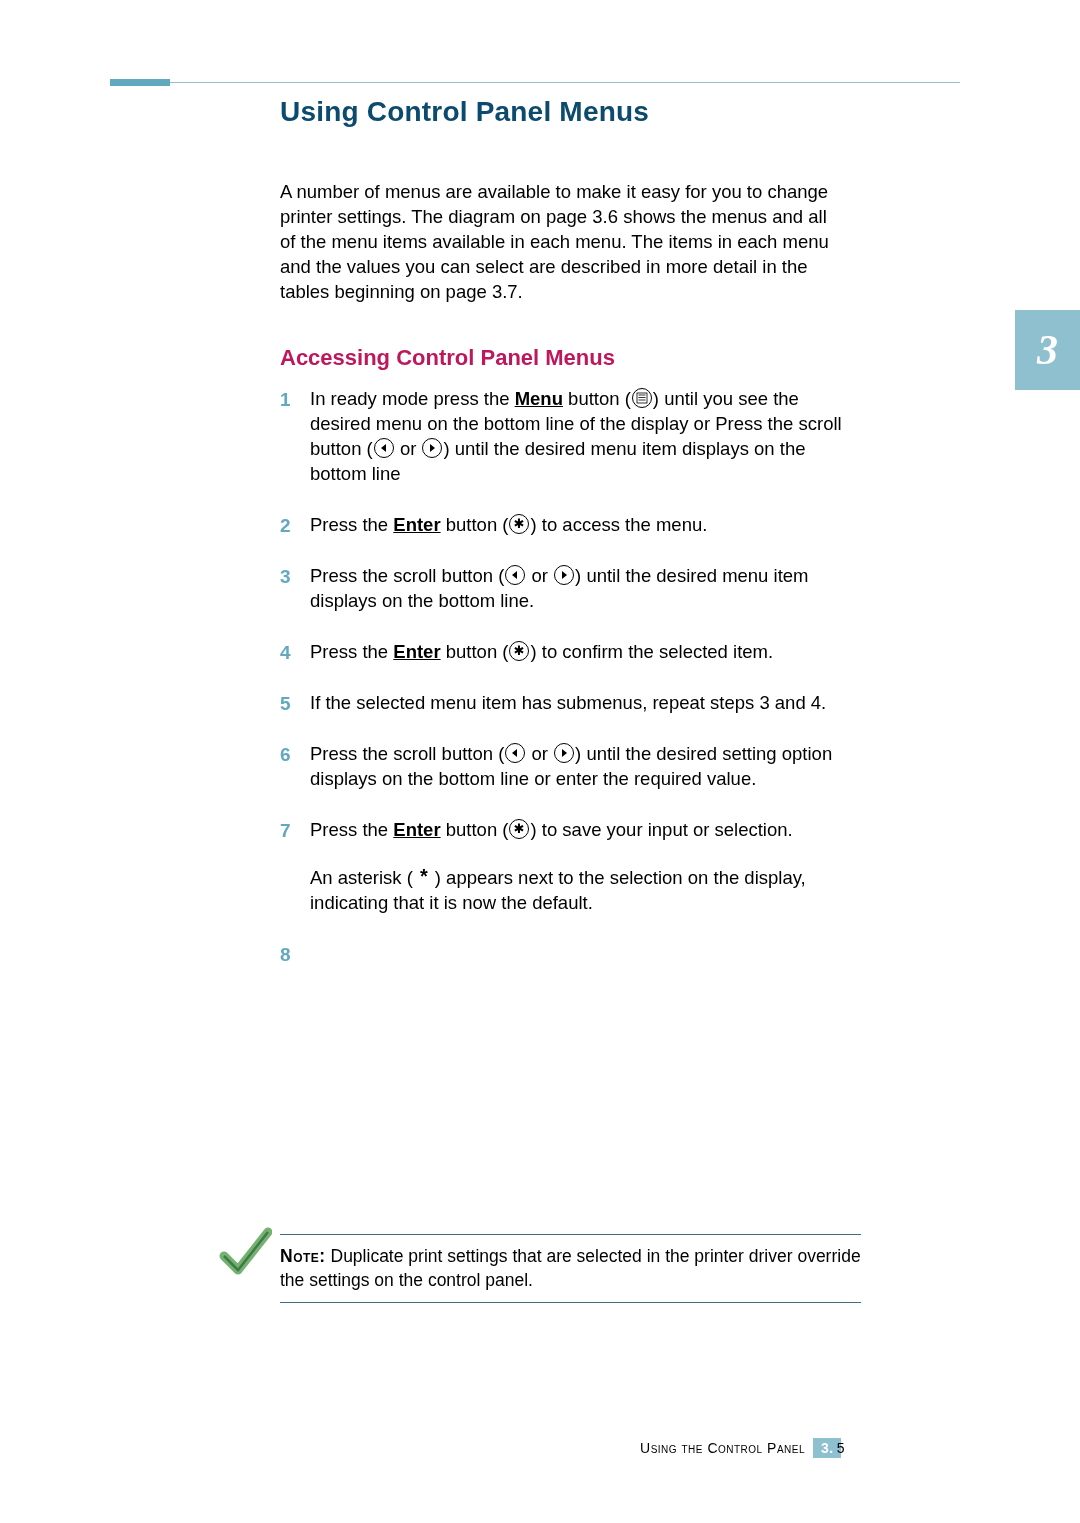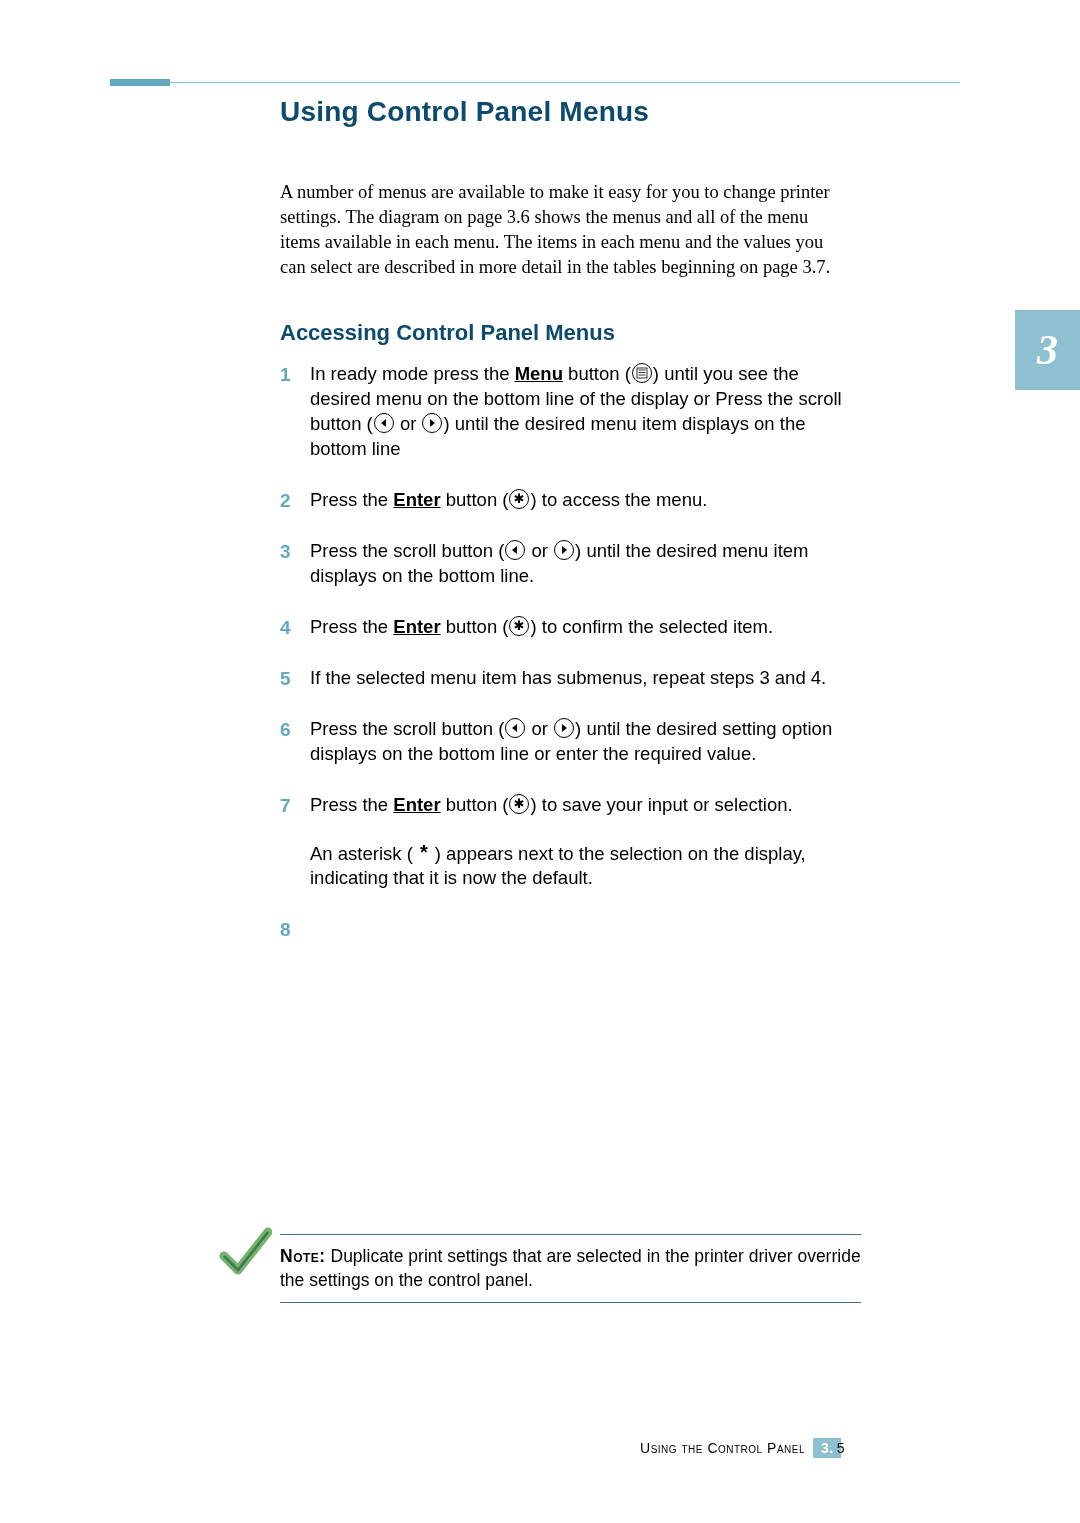--- a/index.html
+++ b/index.html
@@ -36,26 +36,25 @@
     font-size: 28px;
     font-weight: 700;
     color: #0c4a6e;
     letter-spacing: 0.2px;
     margin-bottom: 52px;
   }
   p.intro {
     font-size: 18.5px;
     line-height: 1.35;
     margin-bottom: 40px;
-    font-family: Liberation Serif, serif;
   }
   h2.subhead {
     font-size: 22px;
     font-weight: 700;
-    color: #0c4a6e;
+    color: #be185d;
     margin-bottom: 16px;
   }
   p.lead {
     font-size: 18.5px;
     line-height: 1.35;
     margin-bottom: 28px;
   }
   ol.steps { list-style: none; }
   ol.steps li {
     position: relative;

